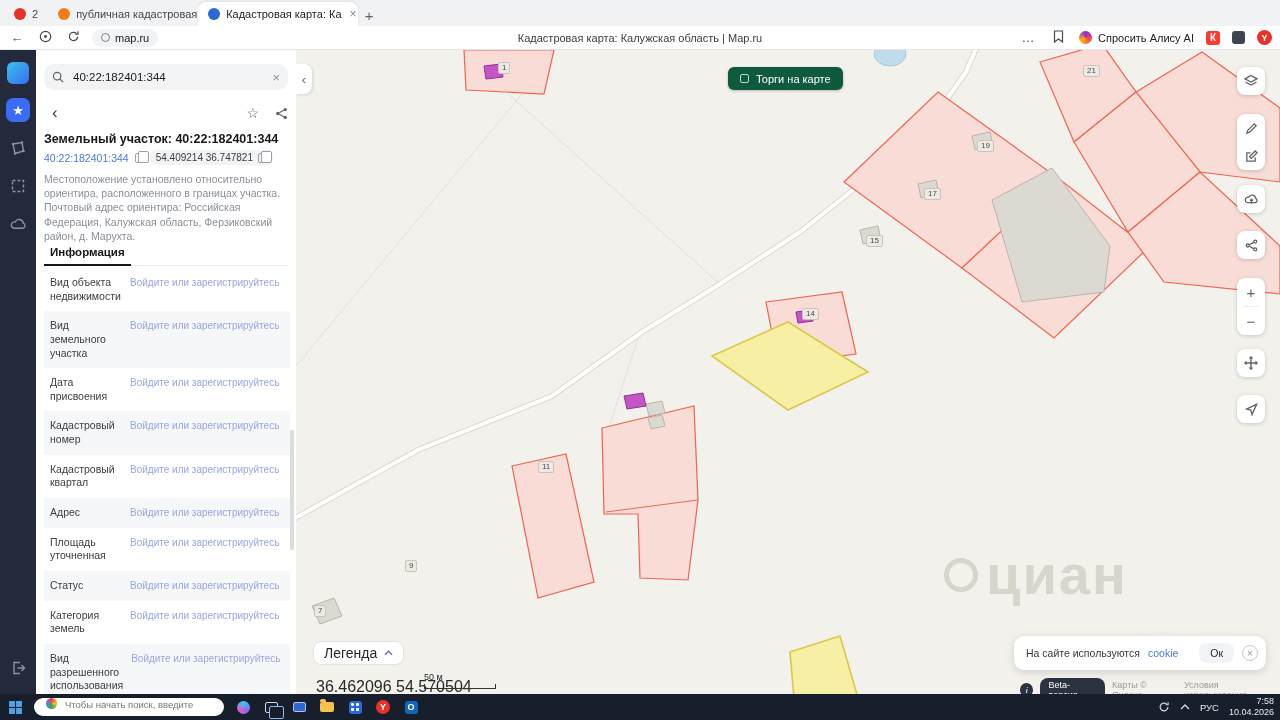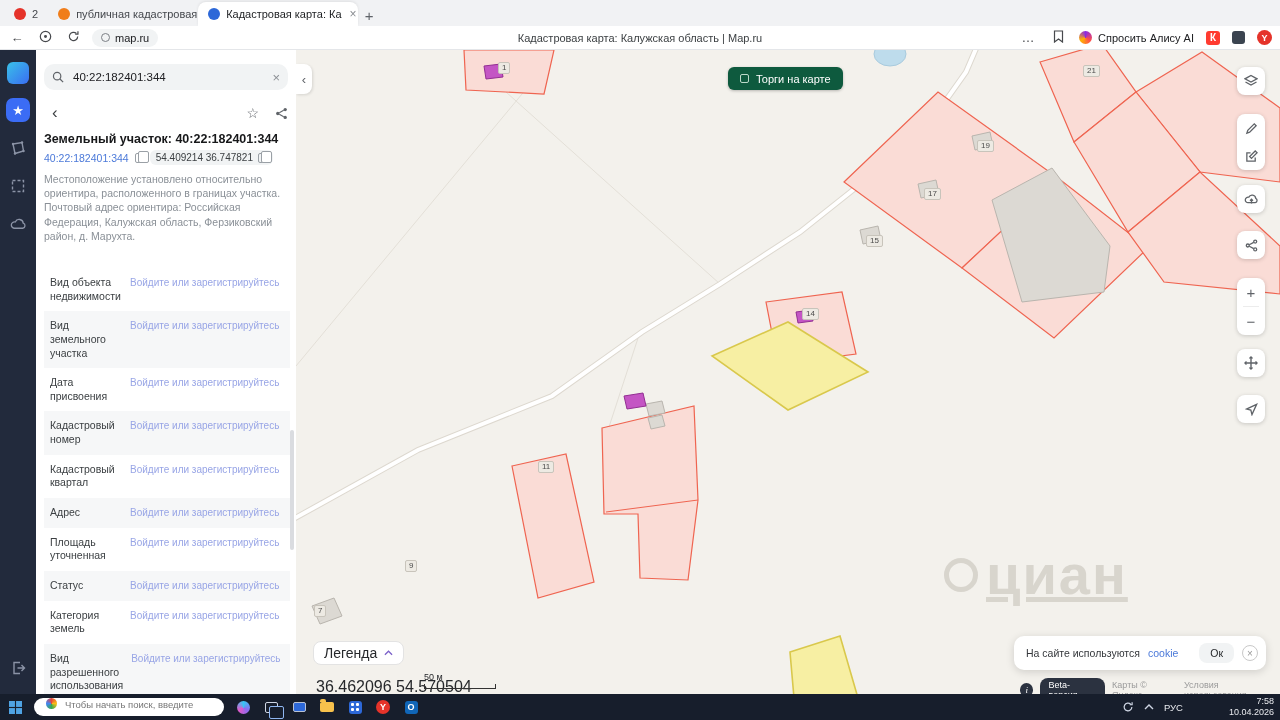--- a/index.html
+++ b/index.html
@@ -103,21 +103,21 @@
   .cookiebar .clink{color:#4b79d9;text-align:right;}
   .okbtn{background:#f1f3f4;border-radius:8px;padding:4px 11px;font-size:10.5px;color:#26282b;margin-left:auto;}
   .ckclose{width:16px;height:16px;border:1px solid #c9c9c9;border-radius:50%;color:#9a9a9a;font-size:10px;
     display:flex;align-items:center;justify-content:center;}
   .betarow{position:absolute;left:724px;top:628px;display:flex;align-items:center;gap:7px;}
   .info-dot{width:14px;height:14px;border-radius:50%;background:#2b3240;color:#fff;font-size:9px;font-style:italic;
     display:flex;align-items:center;justify-content:center;font-family:"Liberation Serif",serif;}
   .betapill{background:#2b3240;color:#fff;font-size:9px;border-radius:8px;padding:2px 8px;}
   .attr{font-size:9px;color:#9b9b9b;}
   .watermark{position:absolute;left:648px;top:492px;display:flex;align-items:center;gap:8px;
-    color:rgba(165,160,150,.35);font-weight:bold;text-decoration:underline;}
+    color:rgba(165,160,150,.35);font-weight:bold;}
   .wm-circle{width:34px;height:34px;border:5px solid rgba(165,160,150,.35);border-radius:50%;}
   .wm-text{font-size:56px;letter-spacing:2px;}
 
   
   .taskbar{position:absolute;left:0;top:694px;width:1280px;height:26px;background:#171e2c;
     display:flex;align-items:center;padding:0 6px;gap:10px;}
   .start svg{display:block;}
   .tsearch{width:190px;height:18px;background:#fff;border-radius:10px;display:flex;align-items:flex-start;
     gap:6px;padding:0 12px;}
   .tsearch input{border:none;outline:none;background:transparent;font-size:9.5px;color:#6a6f76;width:150px;
@@ -133,21 +133,21 @@
   .monitor{width:13px;height:10px;border:1.5px solid #b9c2d4;border-radius:2px;background:#2d68d8;}
   .gridapp{width:13px;height:13px;border-radius:3px;background:#2d68d8;display:grid;grid-template-columns:1fr 1fr;gap:1.5px;padding:2.5px;}
   .gridapp i{background:#fff;border-radius:1px;}
   .ybrowser{width:14px;height:14px;border-radius:50%;background:#e5332a;color:#fff;font-size:9px;font-weight:bold;
     display:flex;align-items:center;justify-content:center;}
   .outlook{width:13px;height:13px;border-radius:3px;background:#1066b8;color:#fff;font-size:9px;font-weight:bold;
     display:flex;align-items:center;justify-content:center;}
   .tray{margin-left:auto;display:flex;align-items:center;gap:10px;color:#e8eaee;}
   .tray svg{stroke:#cfd6e4;fill:none;stroke-width:1.4;}
   .lang{font-size:9.5px;}
-  .clock{text-align:right;font-size:9px;line-height:1.25;margin-left:36px;}
+  .clock{text-align:right;font-size:9px;line-height:1.25;}
 </style>
 </head>
 <body>
 
 <div class="tabstrip">
   <div class="tab">
     <span class="favicon" style="background:#e5332a"></span>
     <span>2</span>
   </div>
   <div class="tab" style="max-width:150px">
@@ -254,20 +254,23 @@
   <div class="ptitle">Земельный участок: 40:22:182401:344</div>
   <div class="chips">
     <span class="cadlink">40:22:182401:344</span>
     <span class="copy"></span>
     <span class="coordchip">
       <span>54.409214 36.747821</span>
       <span class="copy"></span>
     </span>
   </div>
   <div class="pdesc">Местоположение установлено относительно ориентира, расположенного в границах участка. Почтовый адрес ориентира: Российская Федерация, Калужская область, Ферзиковский район, д. Марухта.</div>
+  <div class="ptab">
+    <span>Информация</span>
+  </div>
   <div class="rows">
     <div class="irow">
         <span class="lbl">Вид объекта недвижимости</span>
         <span class="lnk">Войдите или зарегистрируйтесь</span>
       </div>
     <div class="irow">
         <span class="lbl">Вид земельного участка</span>
         <span class="lnk">Войдите или зарегистрируйтесь</span>
       </div>
     <div class="irow">

